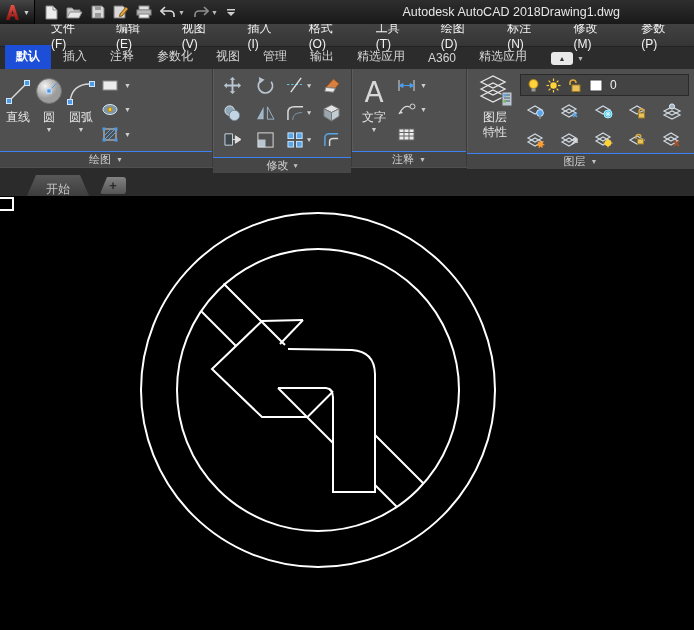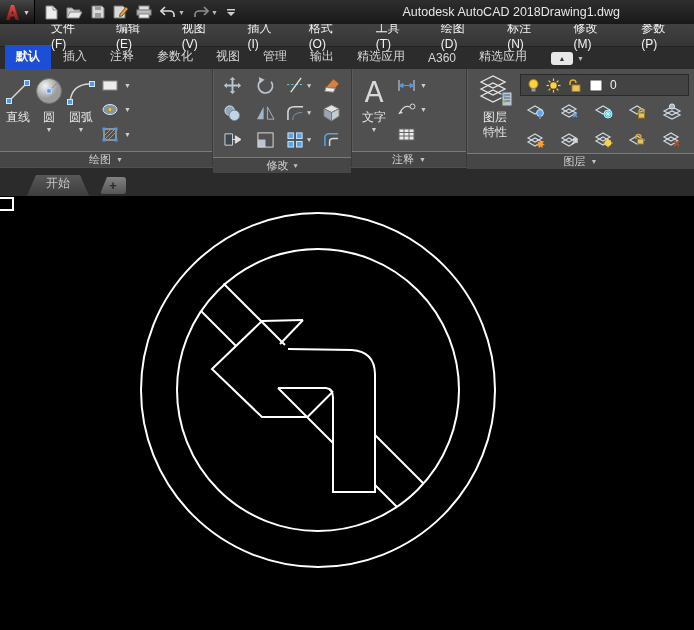--- a/index.html
+++ b/index.html
@@ -44,21 +44,21 @@
   .mgrid{display:grid;grid-template-columns:repeat(4,33px);grid-auto-rows:27px;align-content:space-between;padding:3px 1px 4px 3px;}
   .mcell{display:flex;align-items:center;justify-content:center;gap:2px;}
   .mcell .caret{font-size:7px;color:#cfcfcf;}
   .layer-right{display:flex;flex-direction:column;flex:1;}
   .lcombo{height:20px;background:#434343;border:1px solid #2a2a2a;display:flex;align-items:center;gap:7px;padding:0 7px;color:#f0f0f0;font-size:12px;margin:3px 3px 1px 0;}
   .lgrid{display:grid;grid-template-columns:repeat(5,34px);grid-auto-rows:28px;}
   .lgrid .mcell{justify-content:flex-start;padding-left:6px;}
 
   
   .filetabs{height:30px;background:#2b2b2b;border-top:1px solid #4f4f4f;display:flex;align-items:flex-end;padding-left:26px;}
-  .ftab{height:23px;display:flex;align-items:flex-start;padding:0 20px;font-size:12px;color:#c6c6c6;background:linear-gradient(#585858,#3a3a3a);clip-path:polygon(10px 0,calc(100% - 10px) 0,100% 100%,0 100%);margin-right:2px;}
+  .ftab{height:23px;display:flex;align-items:flex-end;padding:0 20px;font-size:12px;color:#c6c6c6;background:linear-gradient(#585858,#3a3a3a);clip-path:polygon(10px 0,calc(100% - 10px) 0,100% 100%,0 100%);margin-right:2px;}
   .ftab.active{background:linear-gradient(#8d8d8d,#585858);color:#fff;height:25px;}
   .ftab .close{margin-left:26px;color:#e0e0e0;font-size:13px;line-height:10px;}
   .plusbtn{width:26px;height:17px;background:linear-gradient(#828282,#555);border-radius:3px;color:#2a2a2a;display:flex;align-items:center;justify-content:center;font-weight:bold;font-size:13px;margin:0 0 4px 8px;clip-path:polygon(7px 0,100% 0,100% 100%,0 100%);}
 
   
   .canvas{position:absolute;left:0;top:196px;width:694px;height:434px;background:#000;}
   .canvas svg{display:block;}
 </style>
 </head>
 <body>

